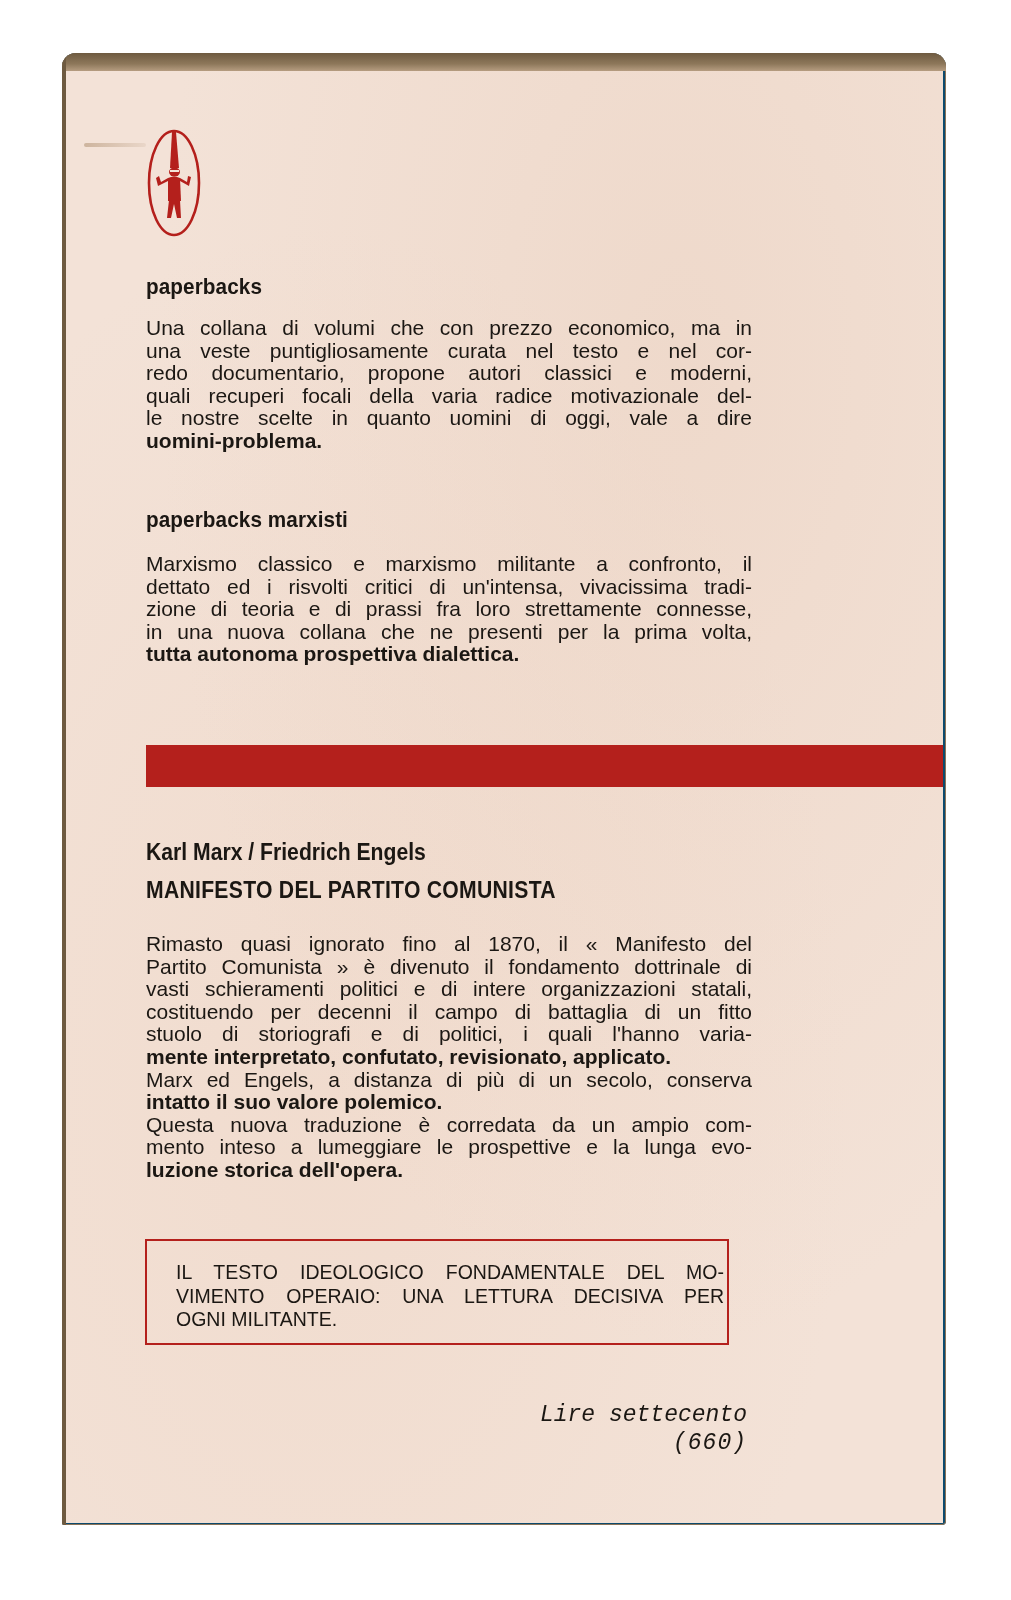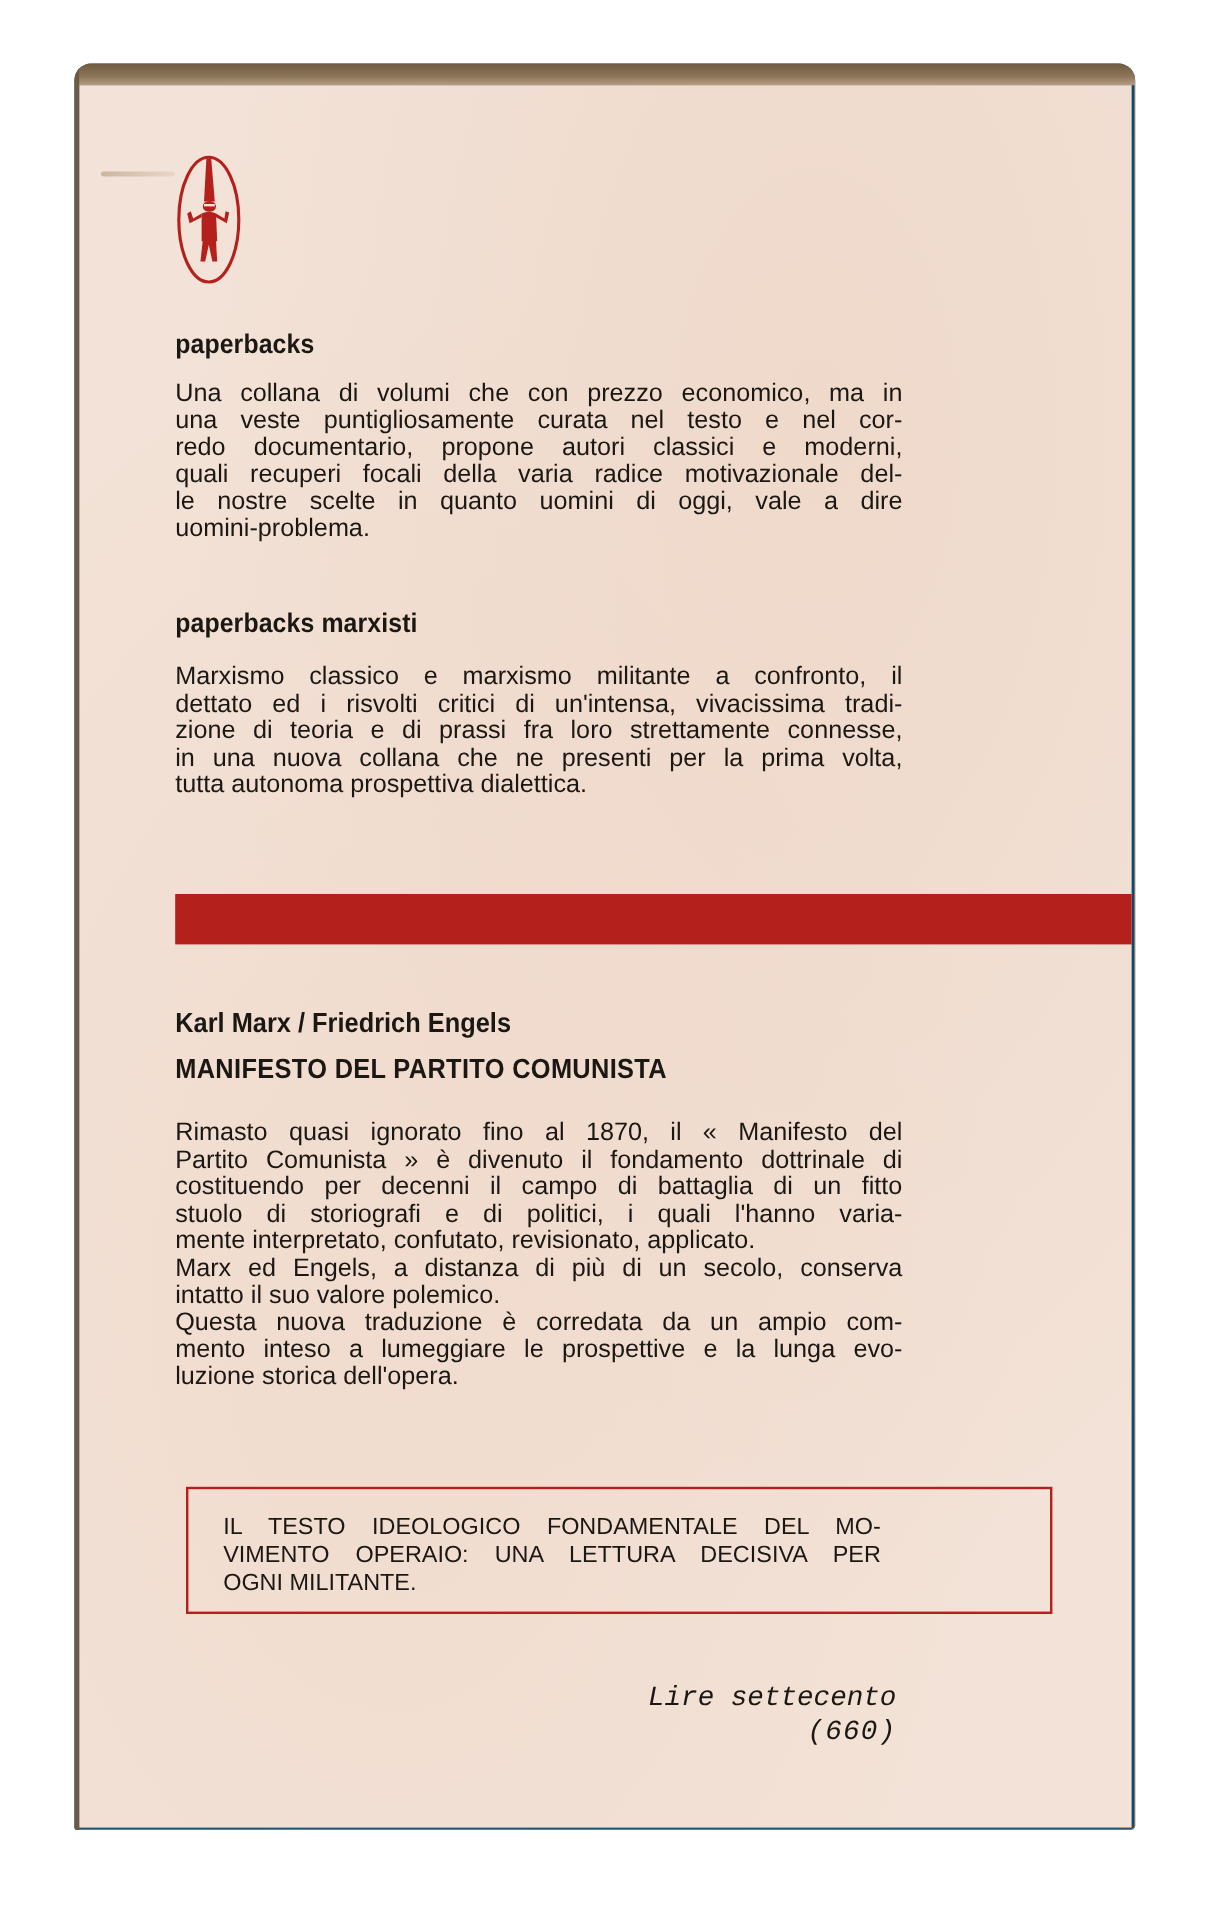--- a/index.html
+++ b/index.html
@@ -79,20 +79,21 @@
     }
     .para .line {
       display: block;
       text-align: justify;
       text-align-last: justify;
       white-space: nowrap;
       height: 22.6px;
     }
     .para .line.last {
       text-align-last: left;
+      font-weight: bold;
     }
     .redbar {
       position: absolute;
       left: 80px;
       top: 674px;
       right: 0px;
       height: 42px;
       background: #b4201c;
     }
     .authors {
@@ -111,23 +112,23 @@
       top: 806px;
       font-weight: bold;
       font-size: 23px;
       transform: scaleX(0.92);
       transform-origin: left center;
       white-space: nowrap;
       letter-spacing: 0.3px;
     }
     .callout {
       position: absolute;
-      left: 89px;
+      left: 79px;
       top: 1168px;
-      width: 722px;
+      width: 584px;
       height: 106px;
       border: 2.5px solid #b4201c;
       box-sizing: border-box;
     }
     .callout .text {
       position: absolute;
       left: 29px;
       top: 20px;
       width: 548px;
       font-size: 19.5px;
@@ -214,20 +215,21 @@
     </div>
 
     <div class="redbar"></div>
 
     <div class="authors sans">Karl Marx / Friedrich Engels</div>
     <div class="title sans">MANIFESTO DEL PARTITO COMUNISTA</div>
 
     <div class="para sans" style="top: 862px;">
       <span class="line">Rimasto quasi ignorato fino al 1870, il « Manifesto del</span>
       <span class="line">Partito Comunista » è divenuto il fondamento dottrinale di</span>
+      <span class="line">vasti schieramenti politici e di intere organizzazioni statali,</span>
       <span class="line">costituendo per decenni il campo di battaglia di un fitto</span>
       <span class="line">stuolo di storiografi e di politici, i quali l'hanno varia-</span>
       <span class="line last">mente interpretato, confutato, revisionato, applicato.</span>
       <span class="line">Marx ed Engels, a distanza di più di un secolo, conserva</span>
       <span class="line last">intatto il suo valore polemico.</span>
       <span class="line">Questa nuova traduzione è corredata da un ampio com-</span>
       <span class="line">mento inteso a lumeggiare le prospettive e la lunga evo-</span>
       <span class="line last">luzione storica dell'opera.</span>
     </div>
 

